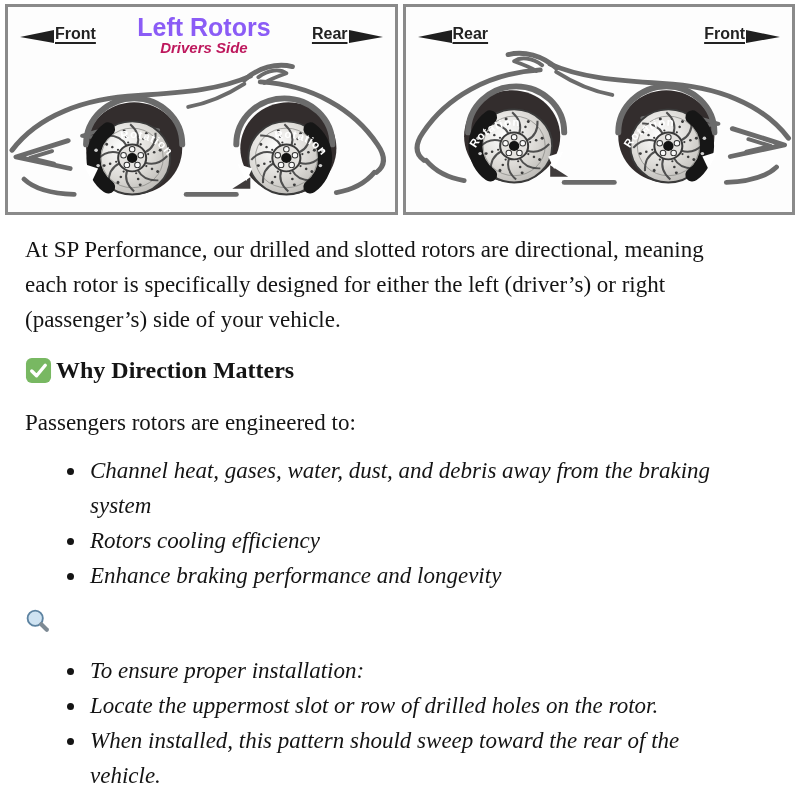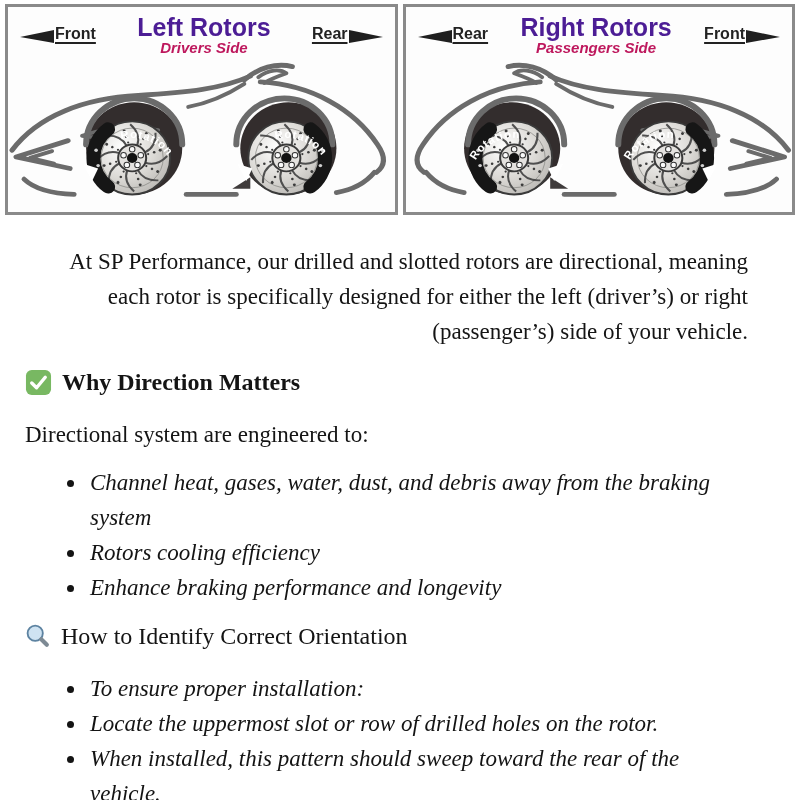--- a/index.html
+++ b/index.html
@@ -42,21 +42,21 @@
     text-decoration: underline;
     text-decoration-thickness: 2px;
     text-underline-offset: 3px;
     color: #222;
   }
   .dir-arrow svg { display: block; margin-top: 6px; }
   .title-block { text-align: center; line-height: 1.05; }
   .panel-title {
     font-size: 25px;
     font-weight: bold;
-    color: #4c1d95;
+    color: #8b5cf6;
     letter-spacing: 0px;
   }
   .panel-subtitle {
     font-size: 15px;
     font-weight: bold;
     font-style: italic;
     color: #be185d;
   }
   .car-svg { display: block; width: 100%; height: 150px; }
   .carbody path { stroke: #6b6b6b; fill: none; stroke-linecap: round; stroke-linejoin: round; }
@@ -68,25 +68,25 @@
     font-weight: bold;
     fill: #ffffff;
     letter-spacing: 0.8px;
   }
   
   .content {
     padding: 13px 52px 0 25px;
     font-size: 23px;
     line-height: 35px;
   }
-  .intro { margin: 16px 0 17px 0; text-align: right; }
+  .intro { margin: 4px 0 17px 0; }
   .section-heading {
     display: flex;
     align-items: center;
-    gap: 10px;
+    gap: 4px;
     font-size: 24px;
     margin: 0 0 19px 0;
     line-height: 32px;
   }
   .section-heading.bold { font-weight: bold; }
   .section-heading.normal { font-weight: normal; }
   .emoji-icon svg { display: block; }
   .lead { margin: 0 0 13px 0; }
   ul.bullets {
     margin: 0 0 15px 0;
@@ -247,24 +247,20 @@
 
   <div class="panel">
     <div class="panel-header">
       <div class="dir-label">
         <span class="dir-arrow">
           <svg width="34" height="14" viewBox="0 0 34 14">
               <polygon points="0,7 34,0 34,13" fill="#1f1f1f"></polygon>
             </svg>
         </span>
         <span class="dir-text">Rear</span>
-      </div>
-      <div class="title-block">
-        <div class="panel-title">Right Rotors</div>
-        <div class="panel-subtitle">Passengers Side</div>
       </div>
       <div class="dir-label">
         <span class="dir-text">Front</span>
         <span class="dir-arrow">
           <svg width="34" height="14" viewBox="0 0 34 14">
               <polygon points="34,7 0,0 0,13" fill="#1f1f1f"></polygon>
             </svg>
         </span>
       </div>
     </div>
@@ -293,36 +289,35 @@
   <div class="section-heading bold">
     <span class="emoji-icon">
       <svg width="27" height="27" viewBox="0 0 28 28">
         <rect x="1" y="1" width="26" height="26" rx="6" fill="#78b862"></rect>
         <path d="M 7 14.5 L 12 19.5 L 21 8.5" stroke="#ffffff" stroke-width="3.5" fill="none" stroke-linecap="round" stroke-linejoin="round"></path>
       </svg>
     </span>
     <span>Why Direction Matters</span>
   </div>
 
-  <p class="lead">Directional system are engineered to:</p>
+  <p class="lead">Passengers rotors are engineered to:</p>
 
   <ul class="bullets">
     <li>Channel heat, gases, water, dust, and debris away from the braking system</li>
     <li>Rotors cooling efficiency</li>
     <li>Enhance braking performance and longevity</li>
   </ul>
 
   <div class="section-heading normal">
     <span class="emoji-icon">
       <svg width="26" height="26" viewBox="0 0 28 28">
         <circle cx="11" cy="11" r="8.2" fill="#cfe3f2" stroke="#5d83a1" stroke-width="2"></circle>
         <line x1="17.5" y1="17.5" x2="23.5" y2="23.5" stroke="#7d8a94" stroke-width="4.5" stroke-linecap="round"></line>
       </svg>
     </span>
-    <span>How to Identify Correct Orientation</span>
   </div>
 
   <ul class="bullets last">
     <li>To ensure proper installation:</li>
     <li>Locate the uppermost slot or row of drilled holes on the rotor.</li>
     <li>When installed, this pattern should sweep toward the rear of the vehicle.</li>
   </ul>
 
 </div>
 

